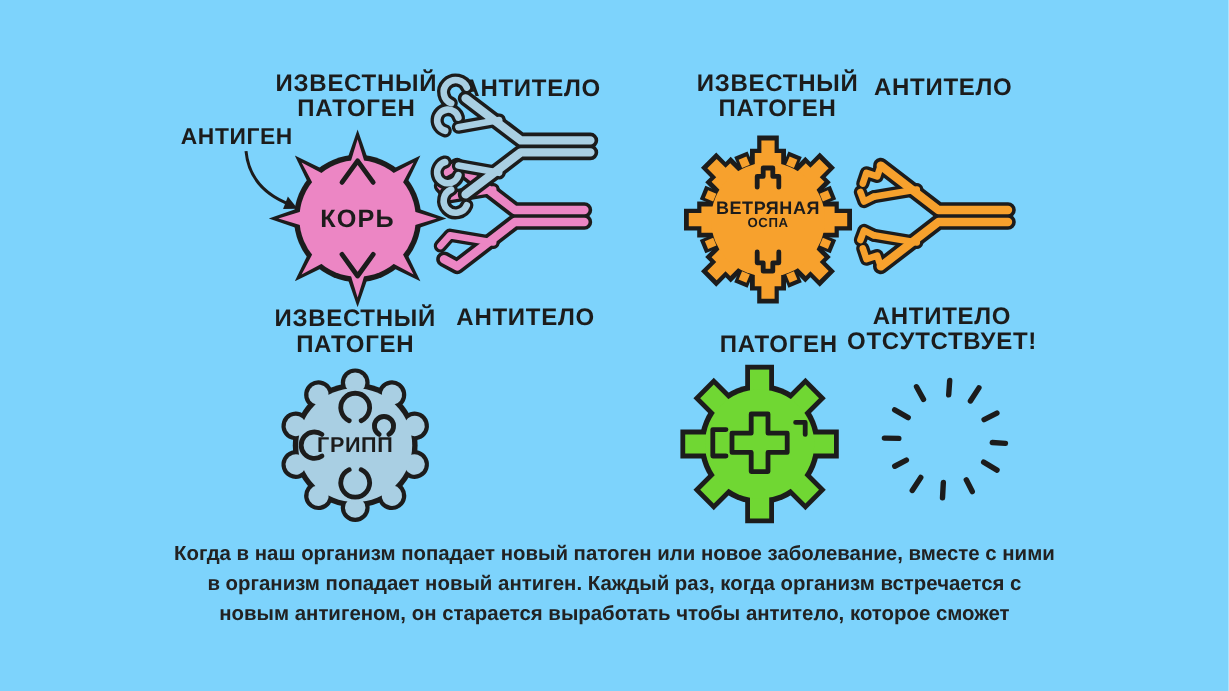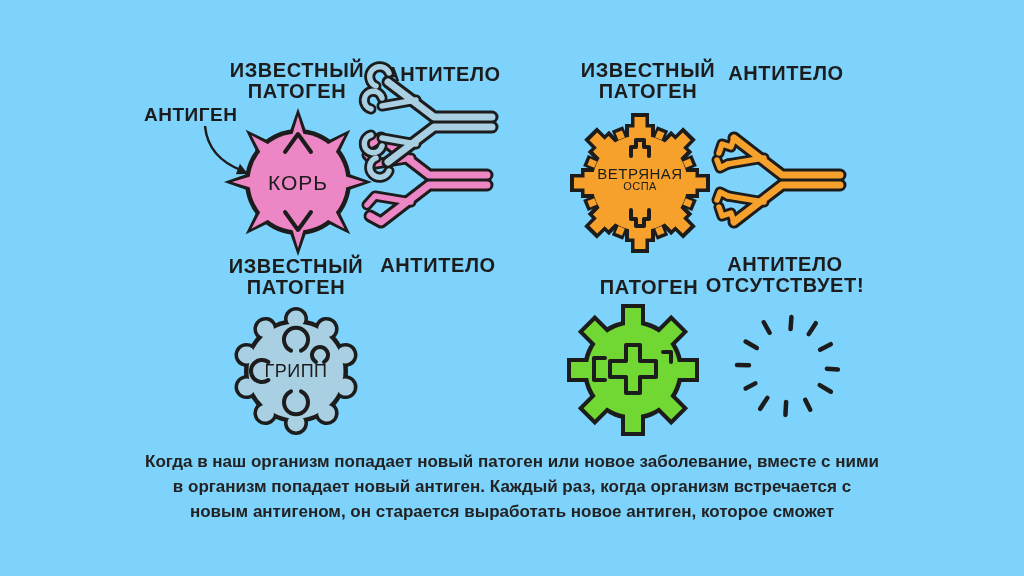--- a/index.html
+++ b/index.html
@@ -6,22 +6,22 @@
   html,body { width:1024px; height:576px; background:#ffffff; overflow:hidden; }
   #stage {
     position:relative; width:1024px; height:576px; background:#7dd3fc;
     font-family:"Liberation Sans", sans-serif; color:#1c1c1c;
   }
   .abs { position:absolute; }
   .hdr {
     font-weight:700; font-size:20px; letter-spacing:0.6px; text-align:center;
     color:#1c1c1c; width:240px; line-height:21px; white-space:nowrap;
   }
-  .sub-label { font-weight:700; color:#1c1c1c; text-align:left; }
-  .v-label { font-weight:400; color:#1c1c1c; text-align:center; width:150px; white-space:nowrap; }
+  .sub-label { font-weight:700; color:#1c1c1c; text-align:right; }
+  .v-label { font-weight:700; color:#1c1c1c; text-align:center; width:150px; white-space:nowrap; }
   .caption-line {
     font-weight:700; font-size:17px; line-height:25px; text-align:center;
     color:#222222; width:920px; white-space:nowrap;
   }
   svg { display:block; overflow:visible; }
   .ink-stroke { stroke:#1c1c1c; fill:none; }
   .fill-ink { fill:#1c1c1c; }
   .fill-pink { fill:#ec86c4; }
   .fill-orange { fill:#f7a12d; }
   .fill-blue { fill:#a9cfe3; }
@@ -291,16 +291,16 @@
       <line class="dash" x1="0" y1="-37" x2="0" y2="-48" transform="rotate(242)"></line>
       <line class="dash" x1="0" y1="-39" x2="0" y2="-51" transform="rotate(271)"></line>
       <line class="dash" x1="0" y1="-36" x2="0" y2="-49" transform="rotate(300)"></line>
       <line class="dash" x1="0" y1="-38" x2="0" y2="-50" transform="rotate(331)"></line>
     </svg>
   </div>
 
   <div class="abs" style="left:52px;top:449px;width:920px;">
     <div class="caption-line">Когда в наш организм попадает новый патоген или новое заболевание, вместе с ними</div>
     <div class="caption-line">в организм попадает новый антиген. Каждый раз, когда организм встречается с</div>
-    <div class="caption-line">новым антигеном, он старается выработать новое антиген, которое сможет</div>
+    <div class="caption-line">новым антигеном, он старается выработать чтобы антитело, которое сможет</div>
   </div>
 
 </div>
 
 </body></html>

